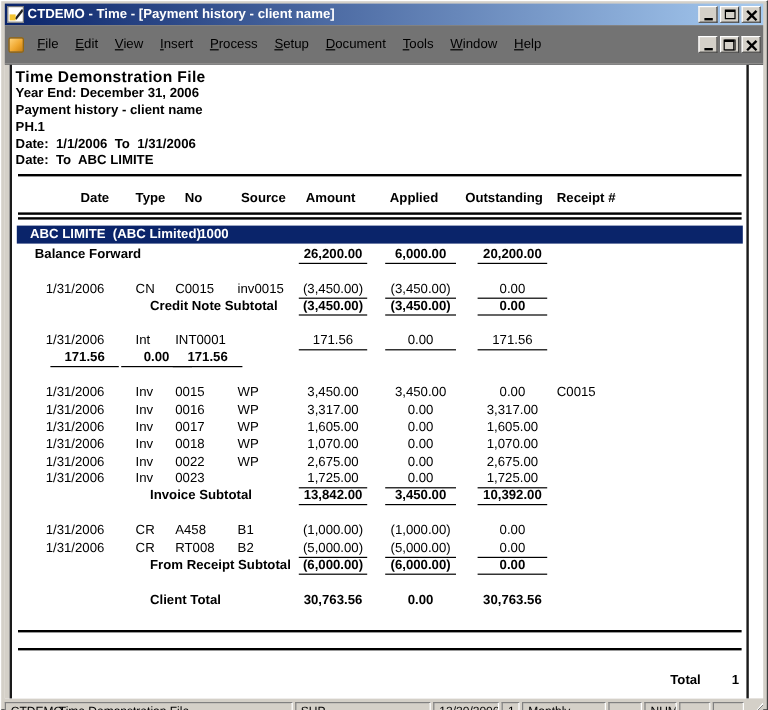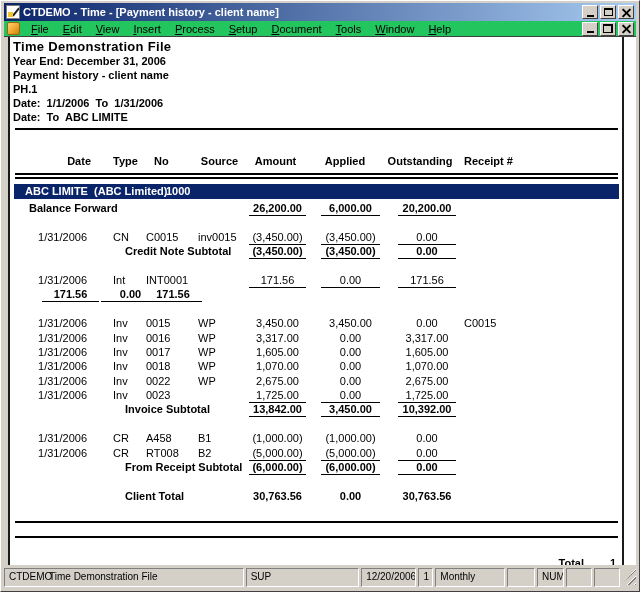--- a/index.html
+++ b/index.html
@@ -31,21 +31,21 @@
                            border:1px solid #000; border-top:2px solid #000; }
   .glyph-restore::after { content:''; position:absolute; left:0; bottom:0; width:7px; height:6px;
                           border:1px solid #000; border-top:2px solid #000; background:#d4d0c8; }
   .glyph-close { width:9px; height:9px; position:relative; }
   .glyph-close::before, .glyph-close::after { content:''; position:absolute; left:-1px; top:4px;
                            width:11px; height:2px; background:#000; }
   .glyph-close::before { transform:rotate(45deg); }
   .glyph-close::after  { transform:rotate(-45deg); }
 
   
-  .menubar { height:15px; display:flex; align-items:center; padding:0 2px; background:#22c55e; }
+  .menubar { height:32px; display:flex; align-items:center; padding:0 2px; background:#737373; }
   .doc-icon { width:13px; height:13px; margin:0 4px 0 1px; border-radius:2px;
               background:linear-gradient(135deg,#ffd37a 0%,#f0a830 55%,#c87f10 100%);
               border:1px solid #96660c; flex:0 0 auto; }
   .menu-items { display:flex; flex:1 1 auto; }
   .menu-item { padding:2px 7px; white-space:nowrap; }
   .menu-item u { text-decoration:underline; }
 
   
   .client { height:529px; position:relative; background:#fff;
             border-top:1px solid #404040; }
@@ -55,21 +55,21 @@
   .rpt { padding:3px 2px 0 3px; }
 
   .rpt-title { font-size:13px; font-weight:bold; line-height:14px; letter-spacing:.3px; }
   .rpt-hline { font-weight:bold; line-height:14px; white-space:pre; }
 
   .rule { height:2px; background:#000; margin:0 2px; }
   .rule-top { margin-top:4px; }
   .double-rule { margin:4px 2px 0 2px; height:6px; border-top:2px solid #000; border-bottom:2px solid #000; }
 
   .trow, .thead { display:grid; grid-template-columns:88px 43px 52px 47px 65px 74px 76px 1fr; }
-  .thead { margin-top:25px; height:14px; line-height:13px; font-weight:bold; }
+  .thead { margin-top:12px; height:14px; line-height:13px; font-weight:bold; }
   .h0 { text-align:right; padding-right:10px; }
   .h1 { padding-left:12px; }
   .h2 { padding-left:10px; }
   .h3, .h4, .h5, .h6 { text-align:center; }
   .h7 { padding-left:6px; }
 
   .group-bar { margin:5px 1px 2px 1px; height:15px; line-height:15px; background:#0a246a;
                color:#fff; font-weight:bold; position:relative; }
   .gname { margin-left:11px; white-space:pre; }
   .gnum { position:absolute; left:152px; top:0; }

